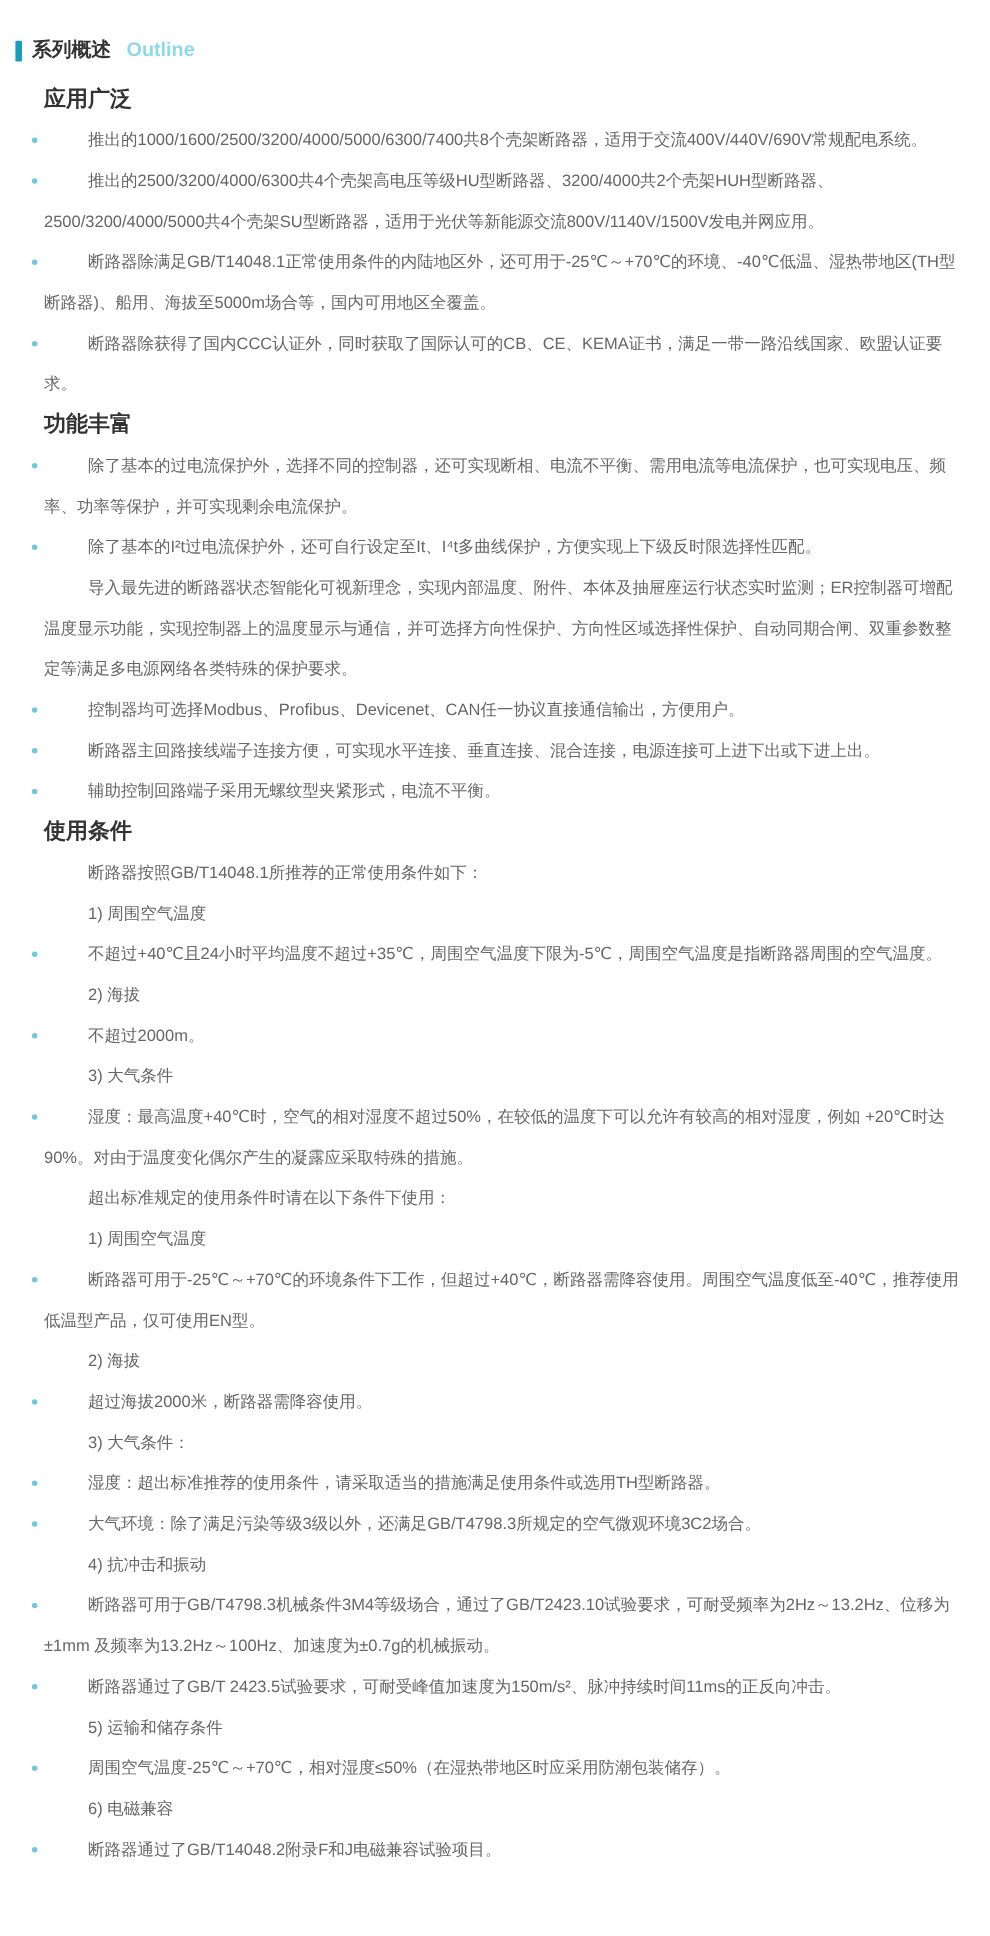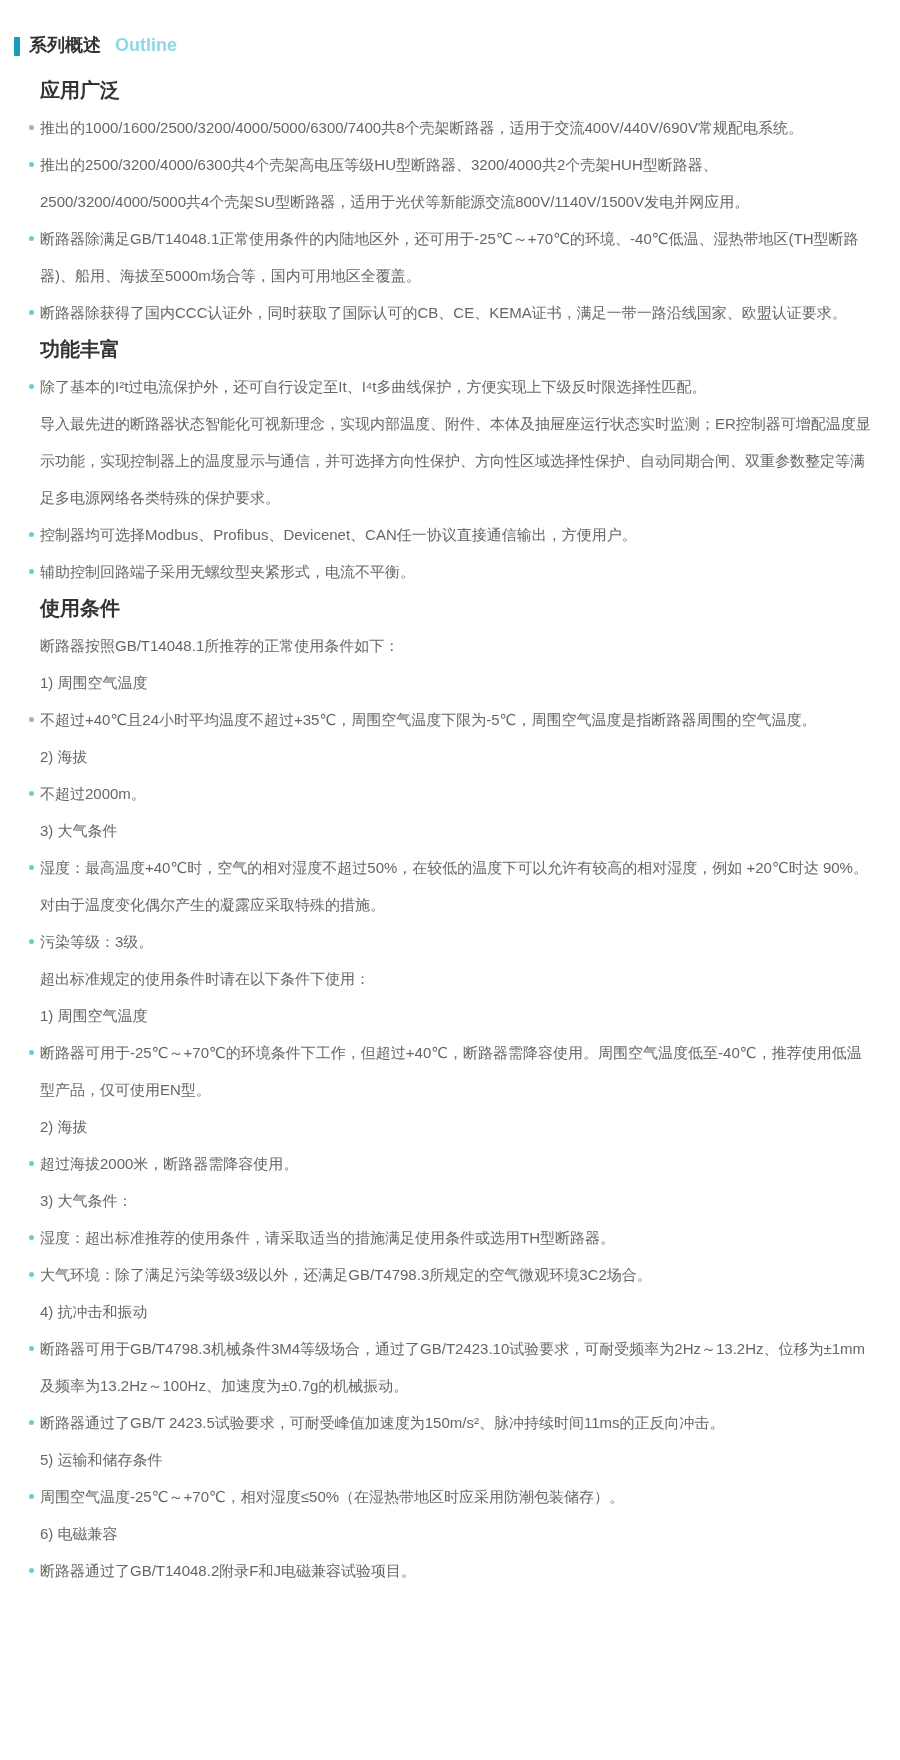--- a/index.html
+++ b/index.html
@@ -44,21 +44,21 @@
     color: #333333;
     line-height: 37px;
   }
   .item {
     margin: 0;
     font-size: 15px;
     line-height: 37px;
     color: #666666;
     position: relative;
   }
-  .item .txt { white-space: pre-line; }
+  .item .txt { white-space: pre-line; margin-left: 40px; }
   .item.bullet .dot {
     position: absolute;
     left: -11px;
     top: 16px;
     width: 5px;
     height: 5px;
     border-radius: 50%;
   }
 </style>
 </head>
@@ -76,37 +76,38 @@
     <section>
       <h2 class="sec-heading">应用广泛</h2>
       <p class="item bullet"><span class="dot" style="background: rgb(112, 200, 218);"></span><span class="txt">推出的1000/1600/2500/3200/4000/5000/6300/7400共8个壳架断路器，适用于交流400V/440V/690V常规配电系统。</span></p>
       <p class="item bullet"><span class="dot" style="background: rgb(112, 200, 218);"></span><span class="txt">推出的2500/3200/4000/6300共4个壳架高电压等级HU型断路器、3200/4000共2个壳架HUH型断路器、
 2500/3200/4000/5000共4个壳架SU型断路器，适用于光伏等新能源交流800V/1140V/1500V发电并网应用。</span></p>
       <p class="item bullet"><span class="dot" style="background: rgb(112, 200, 218);"></span><span class="txt">断路器除满足GB/T14048.1正常使用条件的内陆地区外，还可用于-25℃～+70℃的环境、-40℃低温、湿热带地区(TH型断路器)、船用、海拔至5000m场合等，国内可用地区全覆盖。</span></p>
       <p class="item bullet"><span class="dot" style="background: rgb(112, 200, 218);"></span><span class="txt">断路器除获得了国内CCC认证外，同时获取了国际认可的CB、CE、KEMA证书，满足一带一路沿线国家、欧盟认证要求。</span></p>
     </section>
     <section>
       <h2 class="sec-heading">功能丰富</h2>
+      <p class="item bullet"><span class="dot" style="background: rgb(112, 200, 218);"></span><span class="txt">除了基本的过电流保护外，选择不同的控制器，还可实现断相、电流不平衡、需用电流等电流保护，也可实现电压、频率、功率等保护，并可实现剩余电流保护。</span></p>
       <p class="item bullet"><span class="dot" style="background: rgb(112, 200, 218);"></span><span class="txt">除了基本的I²t过电流保护外，还可自行设定至It、I⁴t多曲线保护，方便实现上下级反时限选择性匹配。</span></p>
       <p class="item plain"><span class="txt">导入最先进的断路器状态智能化可视新理念，实现内部温度、附件、本体及抽屉座运行状态实时监测；ER控制器可增配温度显示功能，实现控制器上的温度显示与通信，并可选择方向性保护、方向性区域选择性保护、自动同期合闸、双重参数整定等满足多电源网络各类特殊的保护要求。</span></p>
       <p class="item bullet"><span class="dot" style="background: rgb(112, 200, 218);"></span><span class="txt">控制器均可选择Modbus、Profibus、Devicenet、CAN任一协议直接通信输出，方便用户。</span></p>
     </section>
     <section>
+      <p class="item bullet"><span class="dot" style="background: rgb(112, 200, 218);"></span><span class="txt">断路器主回路接线端子连接方便，可实现水平连接、垂直连接、混合连接，电源连接可上进下出或下进上出。</span></p>
       <p class="item bullet"><span class="dot" style="background: rgb(112, 200, 218);"></span><span class="txt">辅助控制回路端子采用无螺纹型夹紧形式，电流不平衡。</span></p>
     </section>
     <section>
       <h2 class="sec-heading">使用条件</h2>
       <p class="item plain"><span class="txt">断路器按照GB/T14048.1所推荐的正常使用条件如下：</span></p>
       <p class="item plain"><span class="txt">1) 周围空气温度</span></p>
       <p class="item bullet"><span class="dot" style="background: rgb(112, 200, 218);"></span><span class="txt">不超过+40℃且24小时平均温度不超过+35℃，周围空气温度下限为-5℃，周围空气温度是指断路器周围的空气温度。</span></p>
       <p class="item plain"><span class="txt">2) 海拔</span></p>
       <p class="item bullet"><span class="dot" style="background: rgb(112, 200, 218);"></span><span class="txt">不超过2000m。</span></p>
       <p class="item plain"><span class="txt">3) 大气条件</span></p>
       <p class="item bullet"><span class="dot" style="background: rgb(112, 200, 218);"></span><span class="txt">湿度：最高温度+40℃时，空气的相对湿度不超过50%，在较低的温度下可以允许有较高的相对湿度，例如 +20℃时达 90%。对由于温度变化偶尔产生的凝露应采取特殊的措施。</span></p>
-      <p class="item bullet"><span class="dot" style="background: rgb(112, 200, 218);"></span><span class="txt">污染等级：3级。</span></p>
       <p class="item plain"><span class="txt">超出标准规定的使用条件时请在以下条件下使用：</span></p>
       <p class="item plain"><span class="txt">1) 周围空气温度</span></p>
       <p class="item bullet"><span class="dot" style="background: rgb(112, 200, 218);"></span><span class="txt">断路器可用于-25℃～+70℃的环境条件下工作，但超过+40℃，断路器需降容使用。周围空气温度低至-40℃，推荐使用低温型产品，仅可使用EN型。</span></p>
       <p class="item plain"><span class="txt">2) 海拔</span></p>
       <p class="item bullet"><span class="dot" style="background: rgb(112, 200, 218);"></span><span class="txt">超过海拔2000米，断路器需降容使用。</span></p>
       <p class="item plain"><span class="txt">3) 大气条件：</span></p>
       <p class="item bullet"><span class="dot" style="background: rgb(112, 200, 218);"></span><span class="txt">湿度：超出标准推荐的使用条件，请采取适当的措施满足使用条件或选用TH型断路器。</span></p>
       <p class="item bullet"><span class="dot" style="background: rgb(112, 200, 218);"></span><span class="txt">大气环境：除了满足污染等级3级以外，还满足GB/T4798.3所规定的空气微观环境3C2场合。</span></p>
       <p class="item plain"><span class="txt">4) 抗冲击和振动</span></p>
       <p class="item bullet"><span class="dot" style="background: rgb(112, 200, 218);"></span><span class="txt">断路器可用于GB/T4798.3机械条件3M4等级场合，通过了GB/T2423.10试验要求，可耐受频率为2Hz～13.2Hz、位移为±1mm 及频率为13.2Hz～100Hz、加速度为±0.7g的机械振动。</span></p>

